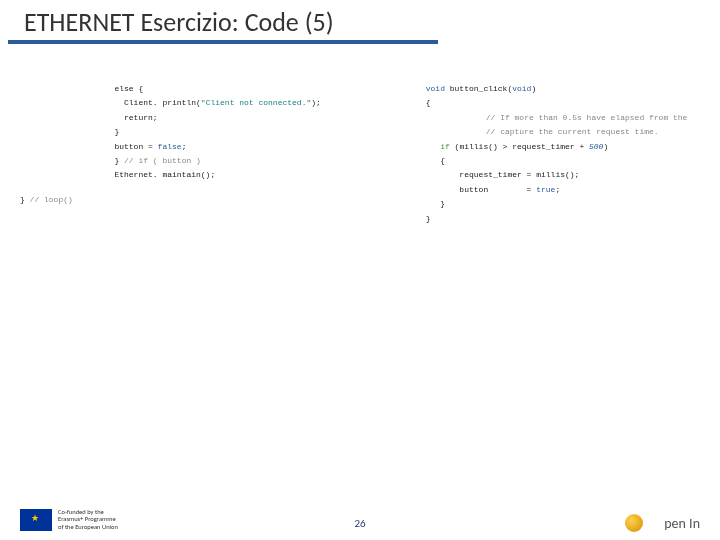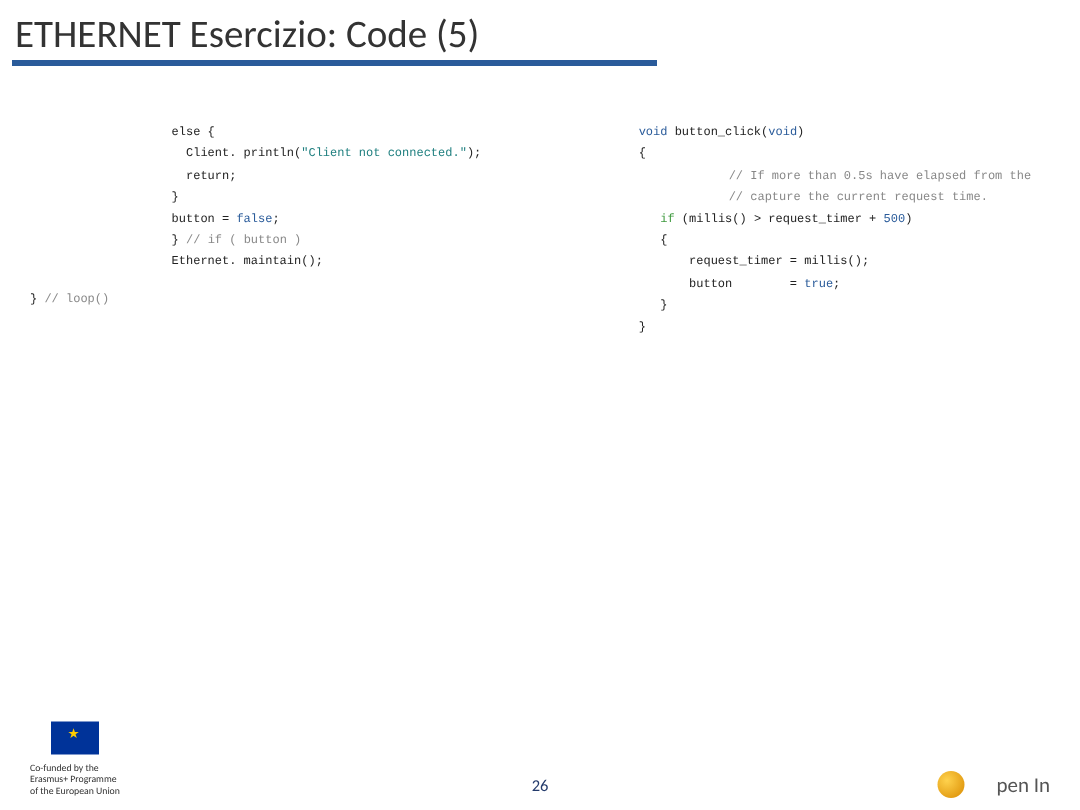--- a/index.html
+++ b/index.html
@@ -5,21 +5,21 @@
   * { margin: 0; padding: 0; box-sizing: border-box; }
   body {
     width: 720px; height: 540px;
     background: #fff;
     font-family: "Segoe UI", Calibri, Arial, sans-serif;
     position: relative;
     overflow: hidden;
   }
   .title {
     position: absolute;
-    top: 6px; left: 10px;
+    top: 6px; left: 24px;
     font-size: 26px;
     color: #333;
     font-weight: 400;
   }
   .title-rule {
     position: absolute;
     top: 40px; left: 8px;
     width: 430px;
     height: 4px;
     background: #2a5b9a;
@@ -34,32 +34,32 @@
   }
   .code-cols {
     display: flex;
     gap: 28px;
   }
   .code-left { width: 280px; }
   .code-right { width: 290px; margin-left: 33px; }
   .kw-blue  { color: #2a5b9a; }
   .kw-green { color: #3f9a3f; }
   .kw-teal  { color: #1f7f7f; }
-  .kw-num   { color: #2a5b9a; }
+  .kw-num   { color: #2a5b9a; font-style: italic; }
   .cm       { color: #888; }
   .code-line { white-space: pre; }
   .footer {
     position: absolute;
     bottom: 8px; left: 0; right: 0;
     display: flex;
     align-items: flex-end;
     justify-content: space-between;
     padding: 0 20px;
   }
-  .eu-block { display: flex; align-items: center; gap: 6px; flex-direction: column; }
+  .eu-block { display: flex; align-items: center; gap: 6px; }
   .eu-flag {
     width: 32px; height: 22px;
     background: #003399;
     position: relative;
   }
   .eu-flag::after {
     content: "★";
     position: absolute;
     top: 3px; left: 11px;
     color: #ffcc00;

